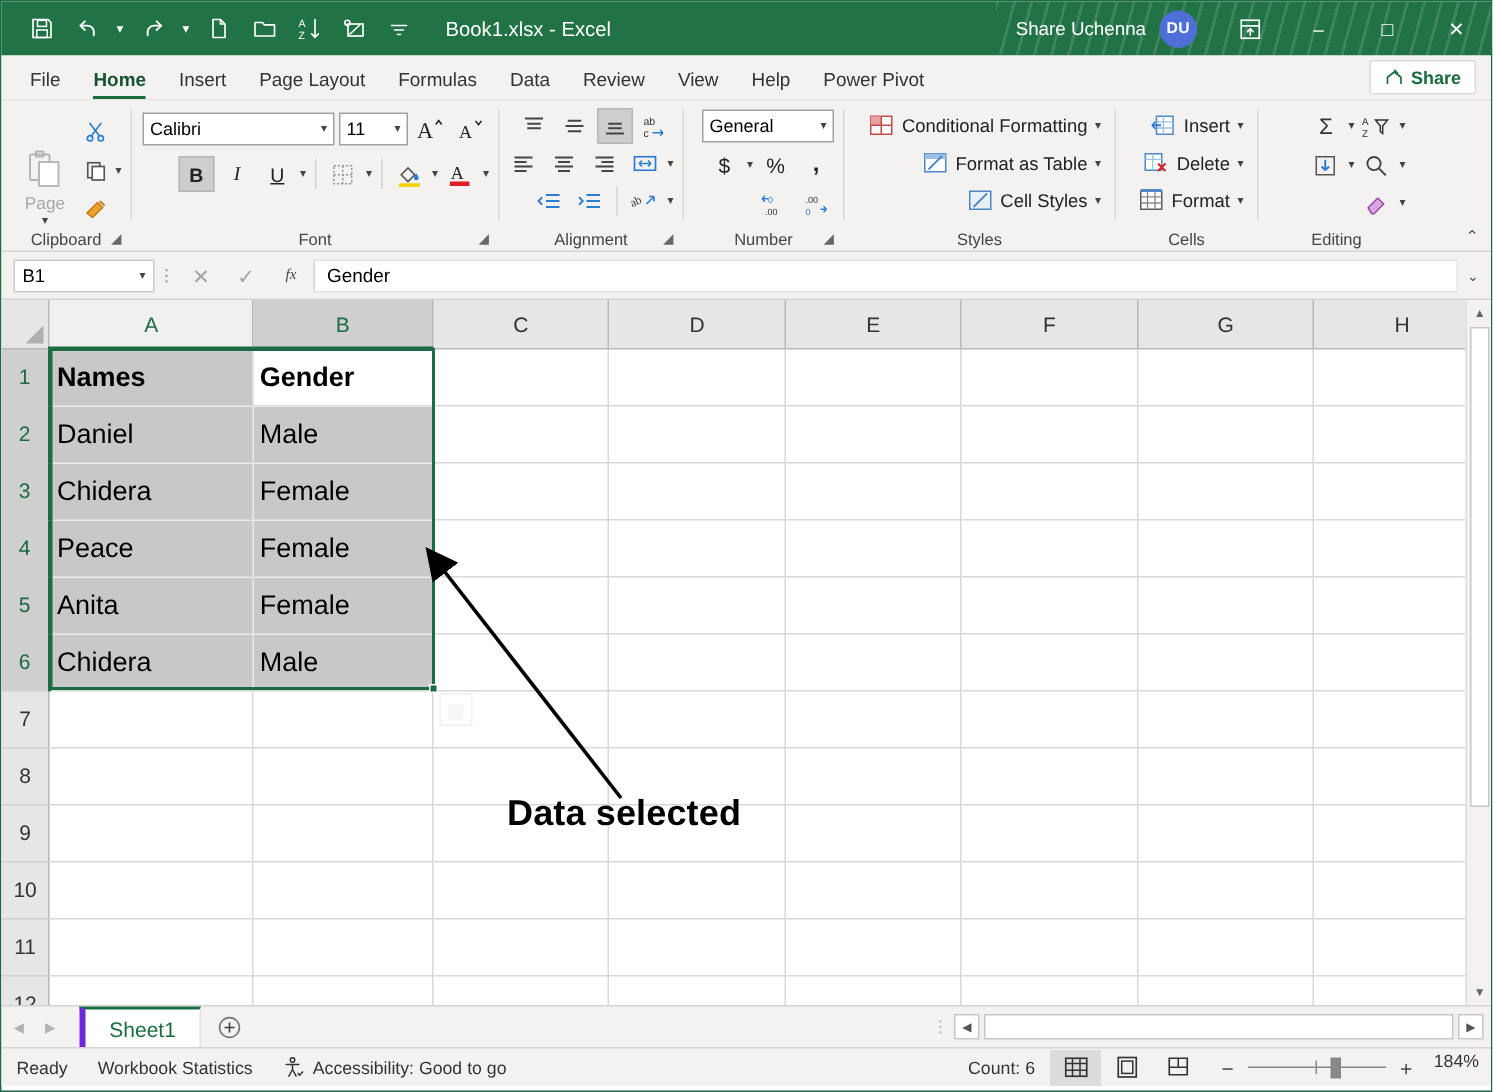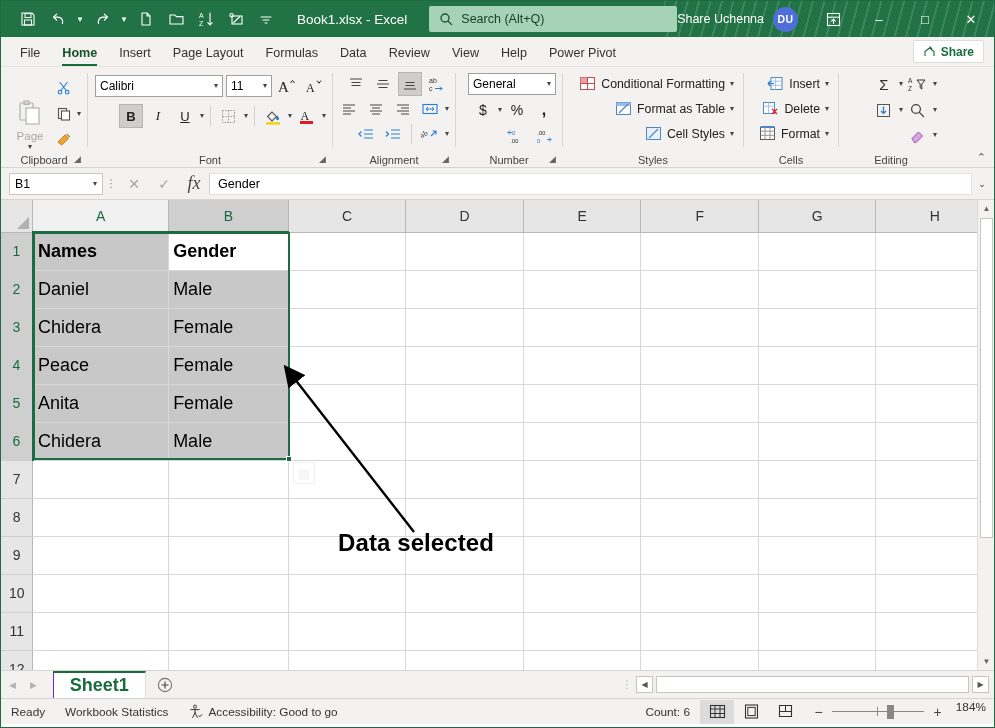--- a/index.html
+++ b/index.html
@@ -176,21 +176,21 @@
   }
   .namebox {
     width: 94px; height: 22px; background: #fff; border: 1px solid #c8c6c4;
     display: flex; align-items: center; padding: 0 5px; font-size: 12.3px; color: #000;
     margin-left: 4px;
   }
   .namebox .v { flex: 1; }
   .fbar-dots { width: 16px; text-align: center; color: #8a8886; font-size: 11px; letter-spacing: 0; }
   .fbar-btns { display: flex; align-items: center; gap: 0; }
   .fb-ico { width: 30px; height: 24px; display: flex; align-items: center; justify-content: center; color: #a6a4a2; font-size: 14px; }
-  .fb-ico.fx { color: #444; font-style: italic; font-family: "Liberation Serif", serif; font-size: 18px; }
+  .fb-ico.fx { color: #444; font-style: italic; font-family: "Liberation Serif", serif; font-size: 10px; }
   .fbar-input {
     flex: 1; height: 22px; background: #fff; border: 1px solid #e3e1df; border-left:1px solid #d3d1cf;
     display: flex; align-items: center; padding: 0 8px; font-size: 12.6px; color: #000;
     margin-right: 2px;
   }
   .fbar-expand { width: 16px; text-align: center; color: #444; font-size: 9px; }
 
   
   .gridwrap { position: relative; height: 470px; background: #fff; overflow: hidden; }
   table.grid { border-collapse: collapse; table-layout: fixed; }
@@ -270,23 +270,23 @@
 
   
   .sheetbar {
     height: 28px; background: #f3f2f1; display: flex; align-items: stretch;
     border-top: 1px solid #d6d4d2;
   }
   .nav-arrows { display: flex; align-items: center; padding-left: 8px; gap: 14px; }
   .nav-arrow { color: #b5b3b1; font-size: 9px; }
   .sheet-tab {
     margin-left: 16px; padding: 0 16px; display: flex; align-items: center;
-    font-size: 18px; font-weight: bold; color: #186c3d;
+    font-size: 14px; font-weight: normal; color: #186c3d;
     background: #fff; border-top: 2px solid #186c3d;
-    border-left: 1px solid #6d28d9; border-right: 1px solid #e1dfdd;
+    border-left: 4px solid #6d28d9; border-right: 1px solid #e1dfdd;
   }
   .addsheet { width: 38px; display: flex; align-items: center; justify-content: center; color: #595959; }
   .sheetbar-right {
     margin-left: auto; display: flex; align-items: center; gap: 0; padding-right: 4px;
   }
   .hdots { color: #b5b3b1; font-size: 11px; width: 16px; text-align: center; }
   .hscroll {
     width: 355px; height: 18px; background: #f0efee; border: 0;
     display: flex; align-items: center;
   }
@@ -372,29 +372,20 @@
       </div>
       <div class="qat-btn">
         <svg width="14" height="14" viewBox="0 0 14 14">
             <path d="M2 5h10M4 8h6M6 11h2" stroke="#fff" stroke-width="1.1" fill="none" stroke-linecap="round"></path>
           </svg>
       </div>
     </div>
 
     <div class="win-title">Book1.xlsx  -  Excel</div>
 
-    <div class="searchbox">
-      <span class="sr-ico">
-        <svg width="14" height="14" viewBox="0 0 14 14">
-            <circle cx="6" cy="6" r="4" fill="none" stroke="#15532f" stroke-width="1.3"></circle>
-            <path d="M9.2 9.2 12.6 12.6" stroke="#15532f" stroke-width="1.3" stroke-linecap="round"></path>
-          </svg>
-      </span>
-      <span class="sr-txt">Search (Alt+Q)</span>
-    </div>
 
     <div class="tb-right">
       <span class="acct-name">Share Uchenna</span>
       <div class="avatar">DU</div>
       <div class="ribbon-display-btn">
         <svg width="17" height="17" viewBox="0 0 17 17">
             <rect x="2.5" y="2.5" width="12" height="12" fill="none" stroke="#fff" stroke-width="1.1"></rect>
             <path d="M2.5 6.2h12" stroke="#fff" stroke-width="1.1"></path>
             <path d="M8.5 12.5V8.2M8.5 8.2l-1.8 1.9M8.5 8.2l1.8 1.9" stroke="#fff" stroke-width="1.1" fill="none" stroke-linecap="round"></path>
           </svg>

